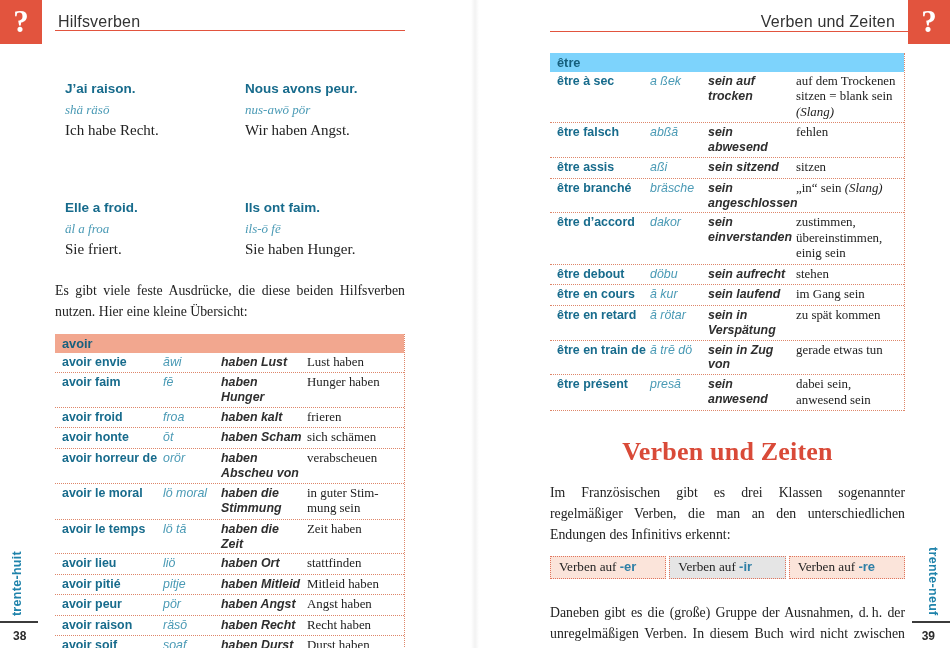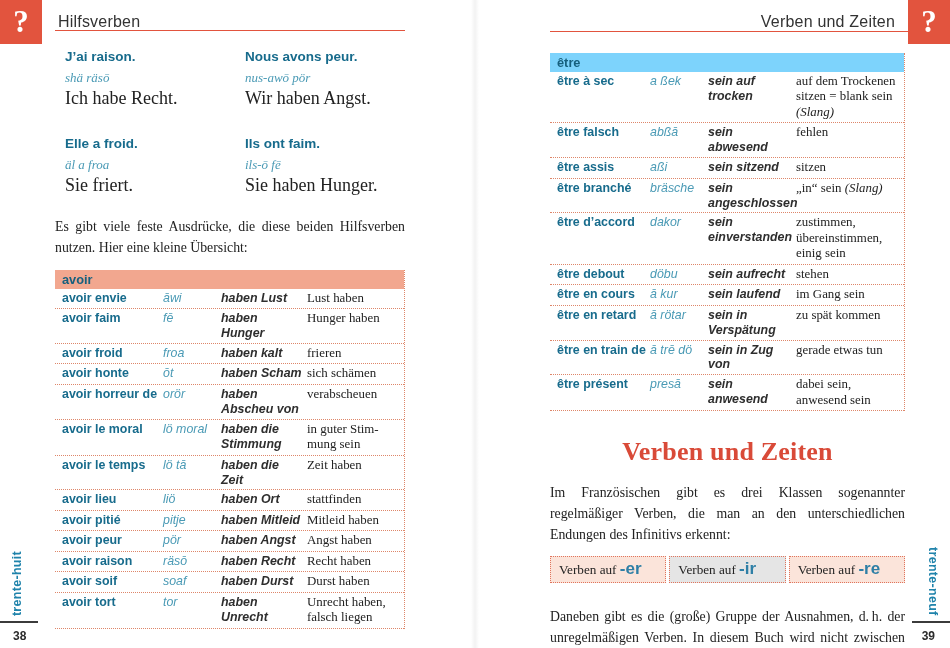--- a/index.html
+++ b/index.html
@@ -39,30 +39,30 @@
   .head-rule-r { top:31px; left:75px; right:42px; }
 
   .content-l { position:absolute; top:42px; left:55px; width:350px; }
   .content-r { position:absolute; top:42px; left:75px; width:355px; }
 
   
   .phrases {
     display:grid; grid-template-columns:180px 1fr; row-gap:24px; column-gap:0;
     margin:4px 0 0 10px;
   }
-  .phrase { line-height:21px; }
+  .phrase { line-height:21px;margin-top:32px; }
   .phrase .fr {
     display:block; font-family:"Liberation Sans", sans-serif; font-weight:bold;
     font-size:13.5px; color:#176b8c;
   }
   .phrase .ph {
     display:block; font-family:Liberation Serif, serif; font-style:italic;
     font-size:13px; color:#4a9ab5;
   }
-  .phrase .de { display:block; font-size:18px; color:#222; }
+  .phrase .de { display:block; font-size:15px; color:#222; }
 
   .intro { margin-top:20px; font-size:13.8px; line-height:1.55; text-align:justify; }
 
   
   .vtable { margin-top:11px; border-right:1px dotted #de8669; }
   .vtable-title {
     background:#f2a78f; font-family:"Liberation Sans", sans-serif; font-weight:bold;
     font-size:12.8px; color:#17607e; padding:2px 7px;
   }
   .t-etre .vtable-title { background:#7dd3fc; }
@@ -93,21 +93,21 @@
   .para { margin-top:16px; font-size:13.8px; line-height:1.5; text-align:justify; }
   .para-2 { margin-top:24px; }
   .verb-classes { margin-top:11px; display:grid; grid-template-columns:1fr 1fr 1fr; gap:3px; }
   .vclass {
     border:1px dotted #e0745c; padding:2px 8px 3px; font-size:13.2px; color:#222;
     background:#fbe4da;
   }
   .vclass:nth-child(2) { background:#e5e5e5; }
   .vclass .ending {
     font-family:"Liberation Sans", sans-serif; font-weight:bold; color:#2e7fa6;
-    font-size:17px;
+    font-size:13px;
   }
 
   
   .side-label {
     position:absolute; bottom:32px; font-family:"Liberation Sans", sans-serif;
     font-weight:bold; font-size:12.5px; color:#1f83ab; letter-spacing:.3px;
     writing-mode:vertical-rl;
   }
   .side-label-l { left:10px; transform:rotate(180deg); }
   .side-label-r { right:10px; }

